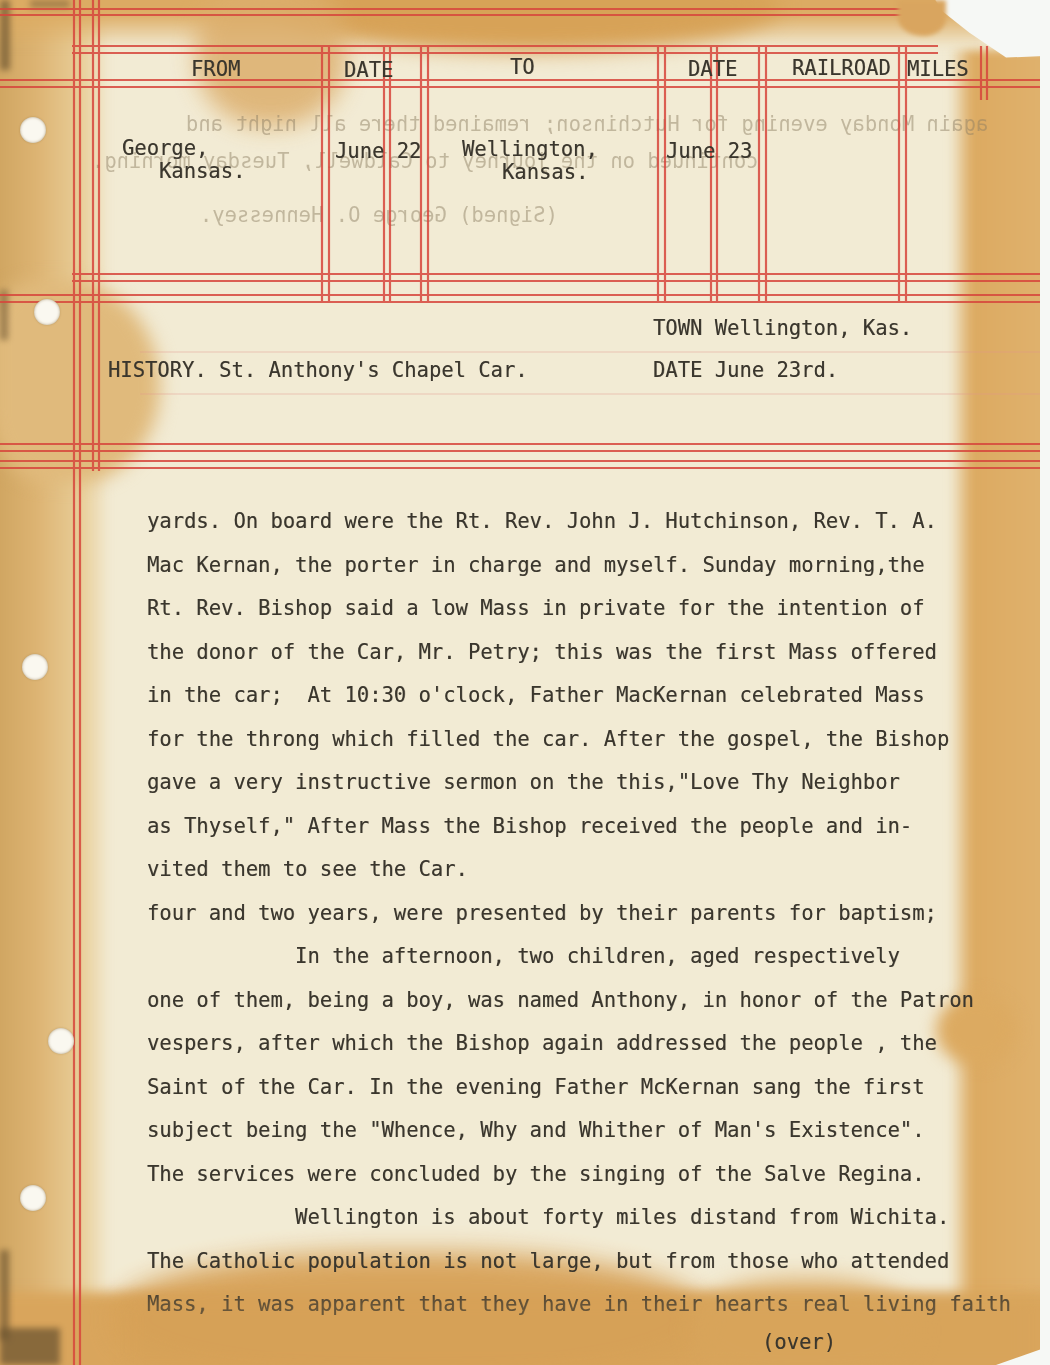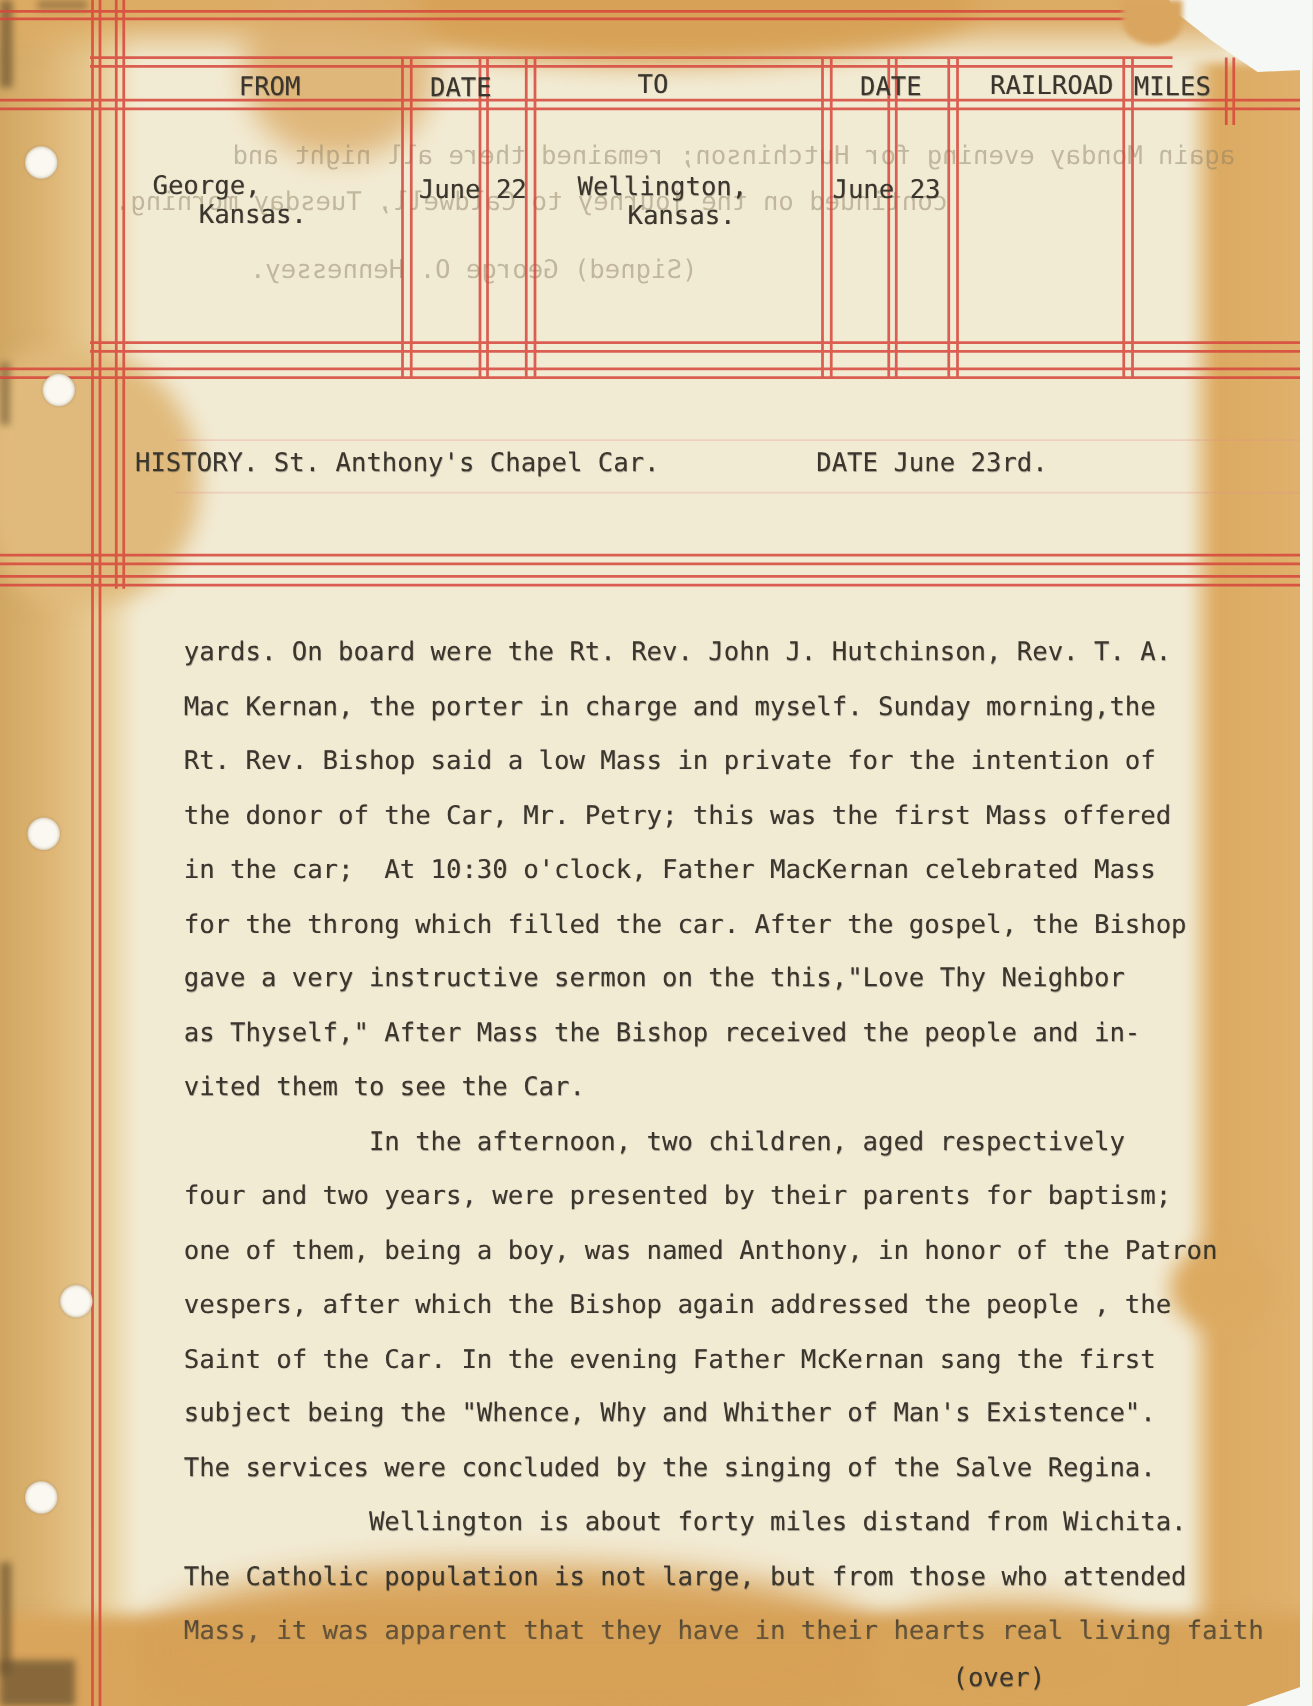--- a/index.html
+++ b/index.html
@@ -138,35 +138,36 @@
   <div class="typed" style="left:792px;top:56px;">RAILROAD</div>
   <div class="typed" style="left:907px;top:57px;">MILES</div>
 
   <div class="typed" style="left:122px;top:136px;">George,</div>
   <div class="typed" style="left:159px;top:159px;">Kansas.</div>
   <div class="typed" style="left:335px;top:139px;">June 22</div>
   <div class="typed" style="left:462px;top:137px;">Wellington,</div>
   <div class="typed" style="left:502px;top:160px;">Kansas.</div>
   <div class="typed" style="left:666px;top:139px;">June 23</div>
 
+  <div class="typed" style="left:653px;top:316px;">TOWN Wellington, Kas.</div>
   <div class="typed" style="left:108px;top:358px;">HISTORY. St. Anthony's Chapel Car.</div>
   <div class="typed" style="left:653px;top:358px;">DATE June 23rd.</div>
 
   <div id="body-block">
     <div class="bline">yards. On board were the Rt. Rev. John J. Hutchinson, Rev. T. A.</div>
     <div class="bline">Mac Kernan, the porter in charge and myself. Sunday morning,the</div>
     <div class="bline">Rt. Rev. Bishop said a low Mass in private for the intention of</div>
     <div class="bline">the donor of the Car, Mr. Petry; this was the first Mass offered</div>
     <div class="bline">in the car;  At 10:30 o'clock, Father MacKernan celebrated Mass</div>
     <div class="bline">for the throng which filled the car. After the gospel, the Bishop</div>
     <div class="bline">gave a very instructive sermon on the this,"Love Thy Neighbor</div>
     <div class="bline">as Thyself," After Mass the Bishop received the people and in-</div>
     <div class="bline">vited them to see the Car.</div>
+    <div class="bline">four and two years, were presented by their parents for baptism;</div>
     <div class="bline">            In the afternoon, two children, aged respectively</div>
-    <div class="bline">four and two years, were presented by their parents for baptism;</div>
     <div class="bline">one of them, being a boy, was named Anthony, in honor of the Patron</div>
     <div class="bline">vespers, after which the Bishop again addressed the people , the</div>
     <div class="bline">Saint of the Car. In the evening Father McKernan sang the first</div>
     <div class="bline">subject being the "Whence, Why and Whither of Man's Existence".</div>
     <div class="bline">The services were concluded by the singing of the Salve Regina.</div>
     <div class="bline">            Wellington is about forty miles distand from Wichita.</div>
     <div class="bline">The Catholic population is not large, but from those who attended</div>
     <div class="bline">Mass, it was apparent that they have in their hearts real living faith</div>
   </div>
 

